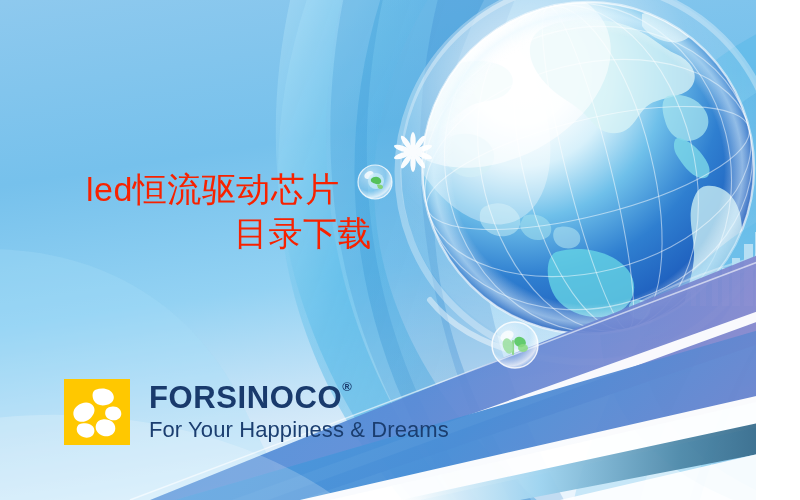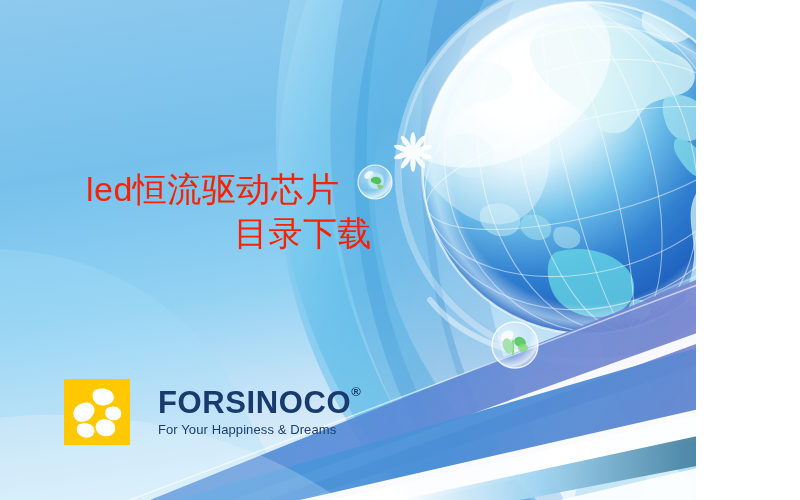--- a/index.html
+++ b/index.html
@@ -2,21 +2,21 @@
 <html><head>
 <meta charset="utf-8">
 <style>
   html, body {
     margin: 0;
     padding: 0;
     background: #ffffff;
   }
   #stage {
     position: relative;
-    width: 696px;
+    width: 756px;
     height: 500px;
     overflow: hidden;
     font-family: "Liberation Sans", sans-serif;
     background: linear-gradient(160deg, #8cc9ed 0%, #74c0ec 38%, #8fd0f2 62%, #cfe7f8 88%, #e8f4fc 100%);
   }
   #bg-art {
     position: absolute;
     inset: 0;
     width: 800px;
     height: 500px;
@@ -45,21 +45,21 @@
     display: flex;
     align-items: center;
   }
   #logo-mark {
     width: 66px;
     height: 66px;
     background: #ffc800;
     flex: 0 0 auto;
   }
   #logo-text {
-    margin-left: 28px;
+    margin-left: 19px;
     display: flex;
     flex-direction: column;
     justify-content: flex-end;
   }
   #brand-name {
     color: #193a6c;
     font-size: 31px;
     font-weight: bold;
     letter-spacing: 0.6px;
     line-height: 1;
@@ -68,21 +68,21 @@
   }
   #brand-reg {
     font-size: 13px;
     vertical-align: top;
     position: relative;
     top: -2px;
     font-weight: bold;
   }
   #brand-tagline {
     color: #1b3e70;
-    font-size: 13px;
+    font-size: 22px;
     letter-spacing: 0.1px;
     margin-top: 4px;
     white-space: nowrap;
   }
 </style>
 </head>
 <body>
 
 <div id="stage">
 

